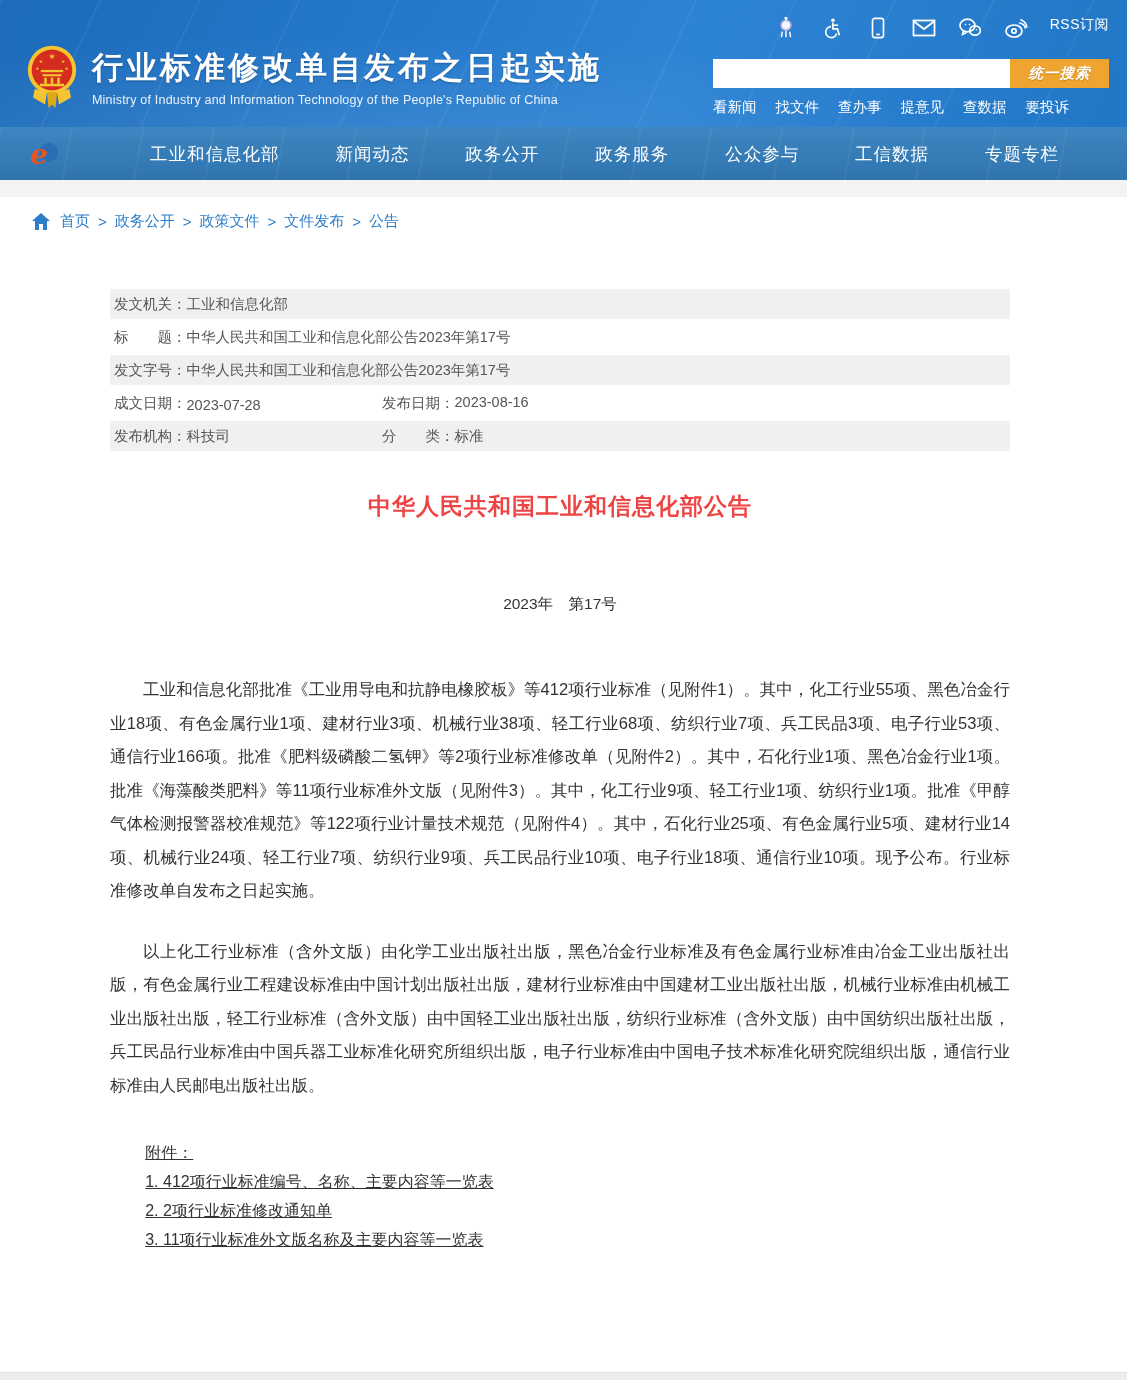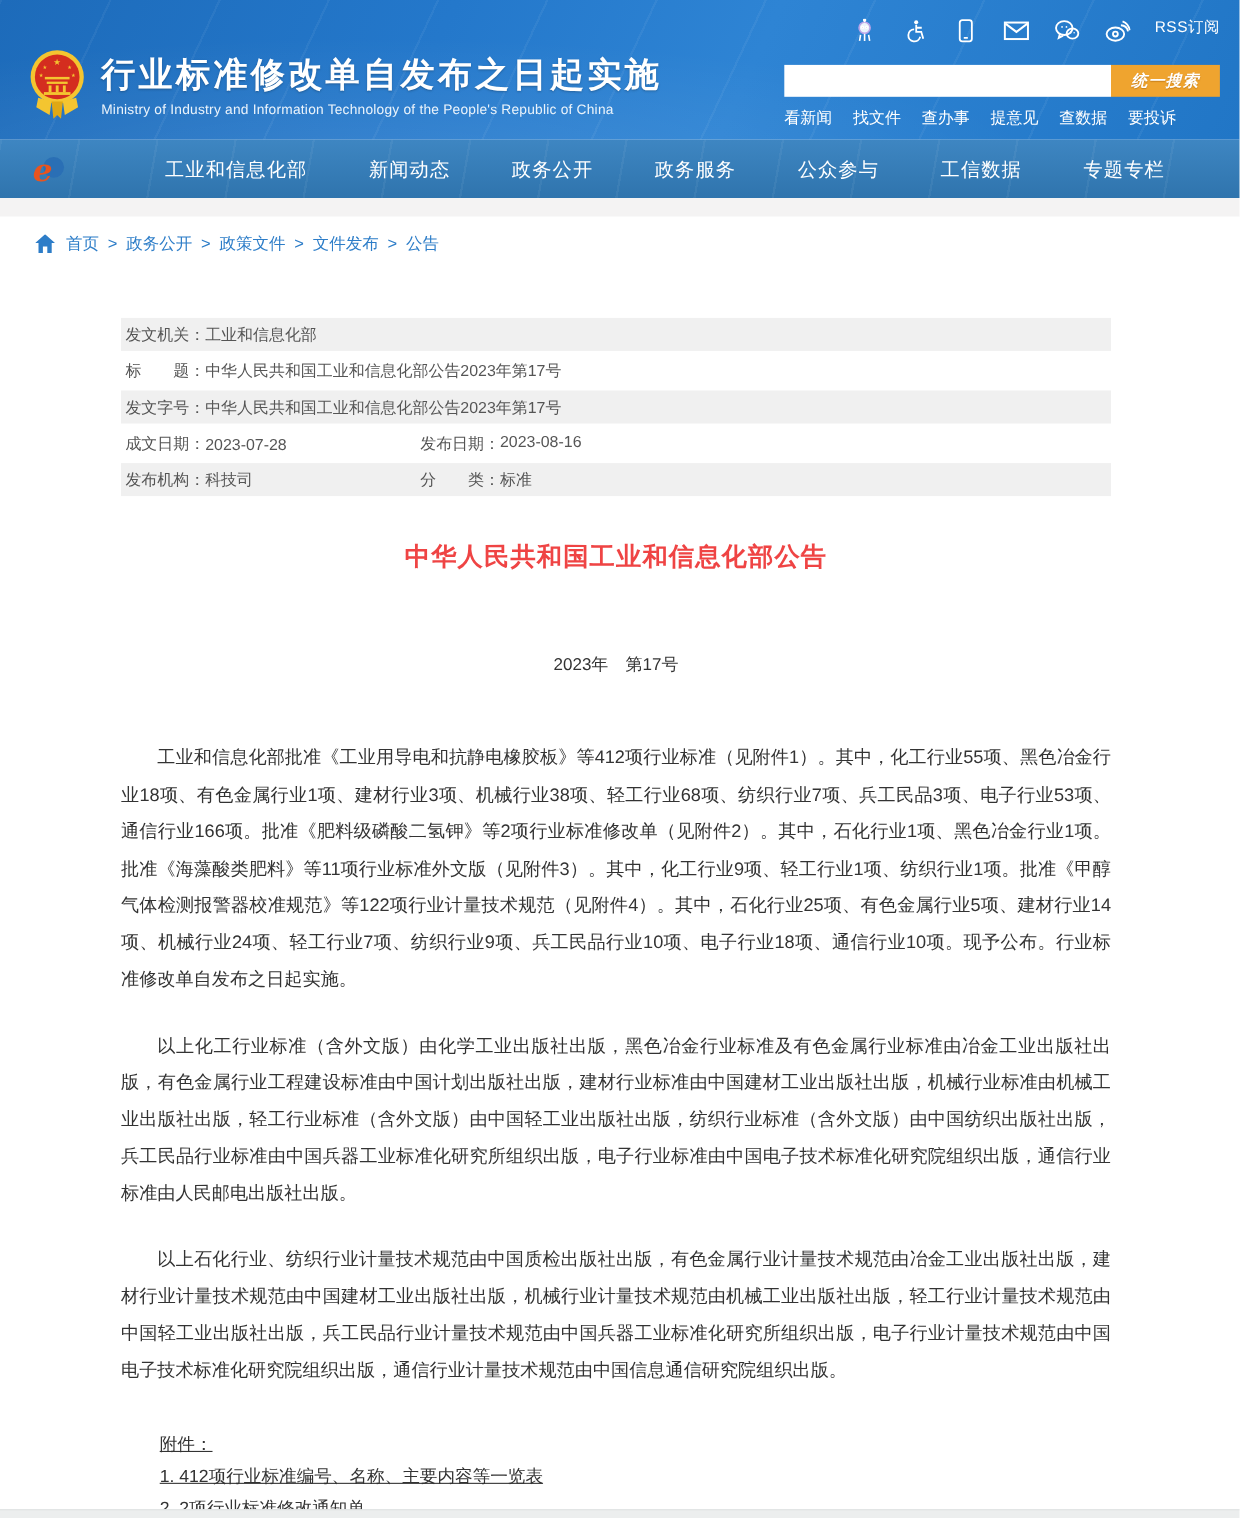--- a/index.html
+++ b/index.html
@@ -267,21 +267,20 @@
         </span>
     </div>
   </div>
 
   <div class="doc-title">中华人民共和国工业和信息化部公告</div>
   <div class="issue-line">2023年　第17号</div>
 
   <div class="doc-body">
     <p>工业和信息化部批准《工业用导电和抗静电橡胶板》等412项行业标准（见附件1）。其中，化工行业55项、黑色冶金行业18项、有色金属行业1项、建材行业3项、机械行业38项、轻工行业68项、纺织行业7项、兵工民品3项、电子行业53项、通信行业166项。批准《肥料级磷酸二氢钾》等2项行业标准修改单（见附件2）。其中，石化行业1项、黑色冶金行业1项。批准《海藻酸类肥料》等11项行业标准外文版（见附件3）。其中，化工行业9项、轻工行业1项、纺织行业1项。批准《甲醇气体检测报警器校准规范》等122项行业计量技术规范（见附件4）。其中，石化行业25项、有色金属行业5项、建材行业14项、机械行业24项、轻工行业7项、纺织行业9项、兵工民品行业10项、电子行业18项、通信行业10项。现予公布。行业标准修改单自发布之日起实施。</p>
     <p>以上化工行业标准（含外文版）由化学工业出版社出版，黑色冶金行业标准及有色金属行业标准由冶金工业出版社出版，有色金属行业工程建设标准由中国计划出版社出版，建材行业标准由中国建材工业出版社出版，机械行业标准由机械工业出版社出版，轻工行业标准（含外文版）由中国轻工业出版社出版，纺织行业标准（含外文版）由中国纺织出版社出版，兵工民品行业标准由中国兵器工业标准化研究所组织出版，电子行业标准由中国电子技术标准化研究院组织出版，通信行业标准由人民邮电出版社出版。</p>
-    <p>以上石化行业、纺织行业计量技术规范由中国质检出版社出版，有色金属行业计量技术规范由冶金工业出版社出版，建材行业计量技术规范由中国建材工业出版社出版，机械行业计量技术规范由机械工业出版社出版，轻工行业计量技术规范由中国轻工业出版社出版，兵工民品行业计量技术规范由中国兵器工业标准化研究所组织出版，电子行业计量技术规范由中国电子技术标准化研究院组织出版，通信行业计量技术规范由中国信息通信研究院组织出版。</p>
   </div>
 
   <div class="attachments">
     <div>附件：</div>
     <div class="attach-item">1. 412项行业标准编号、名称、主要内容等一览表</div>
     <div class="attach-item">2. 2项行业标准修改通知单</div>
     <div class="attach-item">3. 11项行业标准外文版名称及主要内容等一览表</div>
 
   </div>
 

